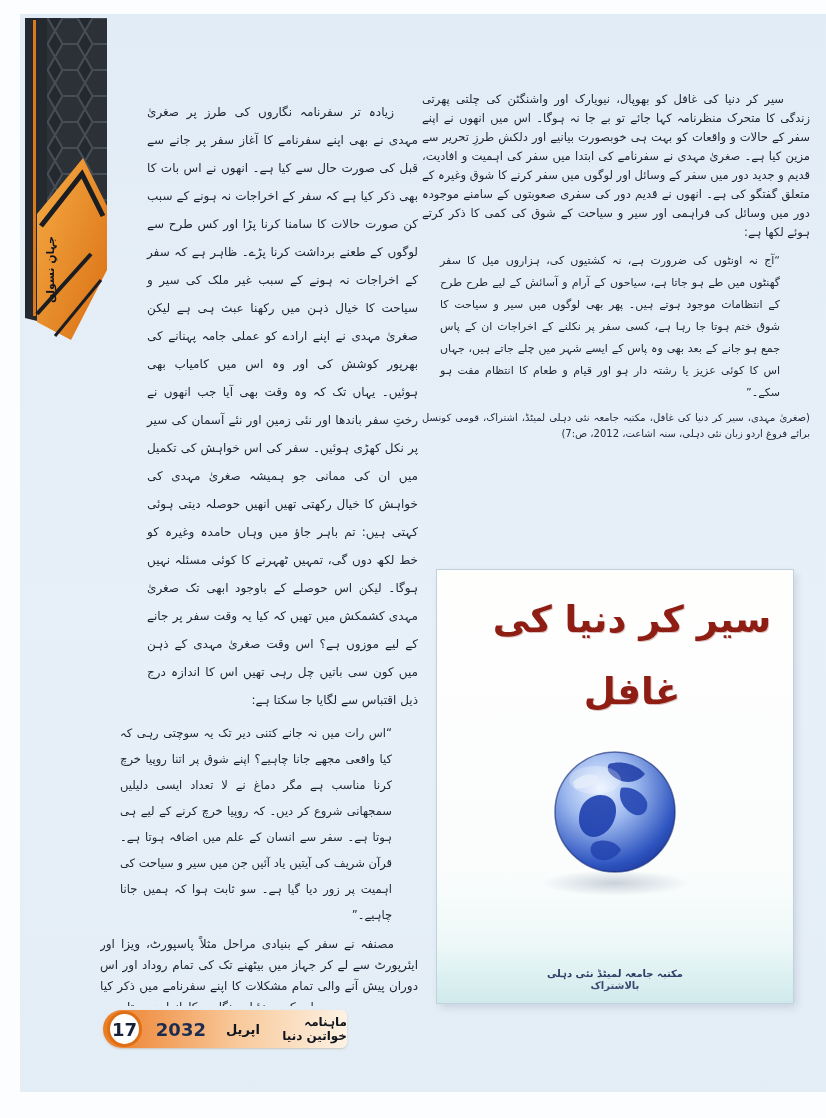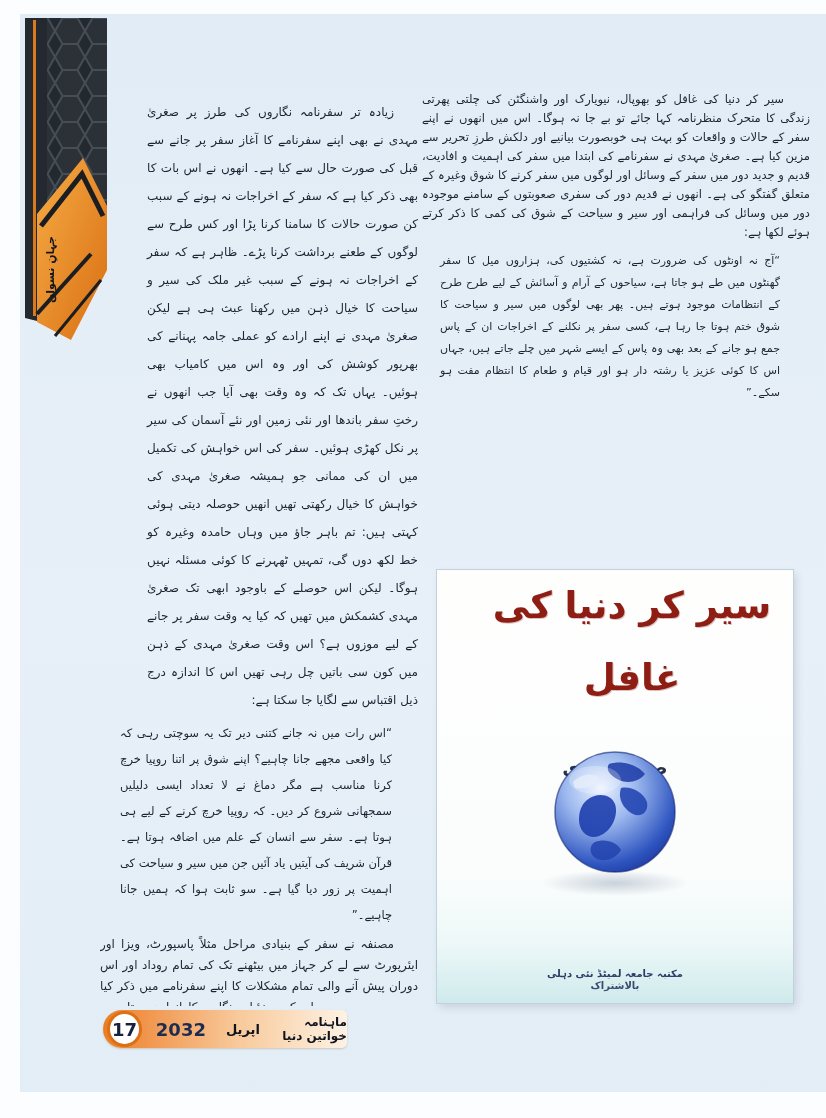--- a/index.html
+++ b/index.html
@@ -45,21 +45,21 @@
   .col-left .par-2 { font-size:12px; line-height:21px; text-indent:24px; }
 
   
   .book-cover {
     position:absolute; left:437px; top:570px; width:356px; height:433px;
     background:linear-gradient(180deg,#fefefd 0%,#fbfdfd 70%,#eef8f8 86%,#cfeaec 100%);
     box-shadow:0 0 0 1px #c2d2dc, 3px 4px 8px rgba(60,80,110,.18);
     text-align:center;
   }
   .book-title {
-    direction:rtl; color:#8e1d14; font-weight:bold;
+    padding-top:14px; direction:rtl; color:#8e1d14; font-weight:bold;
     font-size:37px; line-height:72px; letter-spacing:1px;
     text-shadow:1px 1px 0 rgba(120,20,15,.25);
     margin-left:34px;
   }
   .book-author {
     margin-top:42px; direction:rtl; color:#273149; font-weight:bold; font-size:19px;
   }
   .globe-wrap { position:absolute; left:0; top:178px; width:100%; display:flex; justify-content:center; }
   .globe-shadow {
     position:absolute; left:50%; top:300px; width:150px; height:26px; transform:translateX(-50%);
@@ -126,20 +126,21 @@
       <path d="M30,318 L76,262" fill="none" stroke="#1a1d21" stroke-width="3"></path>
     </svg>
     <div class="section-label">
       <span>جہانِ نسواں</span>
     </div>
   </div>
 
   <div class="col-right urdu">
     <p class="body-par">سیر کر دنیا کی غافل کو بھوپال، نیویارک اور واشنگٹن کی چلتی پھرتی زندگی کا متحرک منظرنامہ کہا جائے تو بے جا نہ ہوگا۔ اس میں انھوں نے اپنے سفر کے حالات و واقعات کو بہت ہی خوبصورت بیانیے اور دلکش طرزِ تحریر سے مزین کیا ہے۔ صغریٰ مہدی نے سفرنامے کی ابتدا میں سفر کی اہمیت و افادیت، قدیم و جدید دور میں سفر کے وسائل اور لوگوں میں سفر کرنے کا شوق وغیرہ کے متعلق گفتگو کی ہے۔ انھوں نے قدیم دور کی سفری صعوبتوں کے سامنے موجودہ دور میں وسائل کی فراہمی اور سیر و سیاحت کے شوق کی کمی کا ذکر کرتے ہوئے لکھا ہے:</p>
     <p class="pull-quote">“آج نہ اونٹوں کی ضرورت ہے، نہ کشتیوں کی، ہزاروں میل کا سفر گھنٹوں میں طے ہو جاتا ہے، سیاحوں کے آرام و آسائش کے لیے طرح طرح کے انتظامات موجود ہوتے ہیں۔ پھر بھی لوگوں میں سیر و سیاحت کا شوق ختم ہوتا جا رہا ہے، کسی سفر پر نکلنے کے اخراجات ان کے پاس جمع ہو جانے کے بعد بھی وہ پاس کے ایسے شہر میں چلے جاتے ہیں، جہاں اس کا کوئی عزیز یا رشتہ دار ہو اور قیام و طعام کا انتظام مفت ہو سکے۔”</p>
+    <p class="citation">(صغریٰ مہدی، سیر کر دنیا کی غافل، مکتبہ جامعہ نئی دہلی لمیٹڈ، اشتراک، قومی کونسل برائے فروغ اردو زبان نئی دہلی، سنہ اشاعت، 2012، ص:7)</p>
   </div>
 
   <div class="col-left urdu">
     <p class="par-1">زیادہ تر سفرنامہ نگاروں کی طرز پر صغریٰ مہدی نے بھی اپنے سفرنامے کا آغاز سفر پر جانے سے قبل کی صورت حال سے کیا ہے۔ انھوں نے اس بات کا بھی ذکر کیا ہے کہ سفر کے اخراجات نہ ہونے کے سبب کن صورت حالات کا سامنا کرنا پڑا اور کس طرح سے لوگوں کے طعنے برداشت کرنا پڑے۔ ظاہر ہے کہ سفر کے اخراجات نہ ہونے کے سبب غیر ملک کی سیر و سیاحت کا خیال ذہن میں رکھنا عبث ہی ہے لیکن صغریٰ مہدی نے اپنے ارادے کو عملی جامہ پہنانے کی بھرپور کوشش کی اور وہ اس میں کامیاب بھی ہوئیں۔ یہاں تک کہ وہ وقت بھی آیا جب انھوں نے رختِ سفر باندھا اور نئی زمین اور نئے آسمان کی سیر پر نکل کھڑی ہوئیں۔ سفر کی اس خواہش کی تکمیل میں ان کی ممانی جو ہمیشہ صغریٰ مہدی کی خواہش کا خیال رکھتی تھیں انھیں حوصلہ دیتی ہوئی کہتی ہیں: تم باہر جاؤ میں وہاں حامدہ وغیرہ کو خط لکھ دوں گی، تمہیں ٹھہرنے کا کوئی مسئلہ نہیں ہوگا۔ لیکن اس حوصلے کے باوجود ابھی تک صغریٰ مہدی کشمکش میں تھیں کہ کیا یہ وقت سفر پر جانے کے لیے موزوں ہے؟ اس وقت صغریٰ مہدی کے ذہن میں کون سی باتیں چل رہی تھیں اس کا اندازہ درج ذیل اقتباس سے لگایا جا سکتا ہے:</p>
     <p class="quote-1">“اس رات میں نہ جانے کتنی دیر تک یہ سوچتی رہی کہ کیا واقعی مجھے جانا چاہیے؟ اپنے شوق پر اتنا روپیا خرچ کرنا مناسب ہے مگر دماغ نے لا تعداد ایسی دلیلیں سمجھانی شروع کر دیں۔ کہ روپیا خرچ کرنے کے لیے ہی ہوتا ہے۔ سفر سے انسان کے علم میں اضافہ ہوتا ہے۔ قرآن شریف کی آیتیں یاد آئیں جن میں سیر و سیاحت کی اہمیت پر زور دیا گیا ہے۔ سو ثابت ہوا کہ ہمیں جانا چاہیے۔”</p>
     <p class="par-2">مصنفہ نے سفر کے بنیادی مراحل مثلاً پاسپورٹ، ویزا اور ایئرپورٹ سے لے کر جہاز میں بیٹھنے تک کی تمام روداد اور اس دوران پیش آنے والی تمام مشکلات کا اپنے سفرنامے میں ذکر کیا ہے جس سے ہمیں ان کی جزئیات نگاری کا اندازہ ہوتا ہے۔ اردو ادب میں بہت سارے مصنف ایسے بھی گزرے ہیں جنھوں نے قرض لے کر سفر کیے۔ صغریٰ مہدی بھی ان ہی چند لوگوں میں سے ہیں جنہوں نے اپنے شوق کی تکمیل کے لیے قرض لیا۔ اپنے سفر پر جانے کی تیاریوں اور روپیوں کے بندوبست کے متعلق لکھتی ہیں:</p>
 
   </div>
 
   <div class="book-cover">

